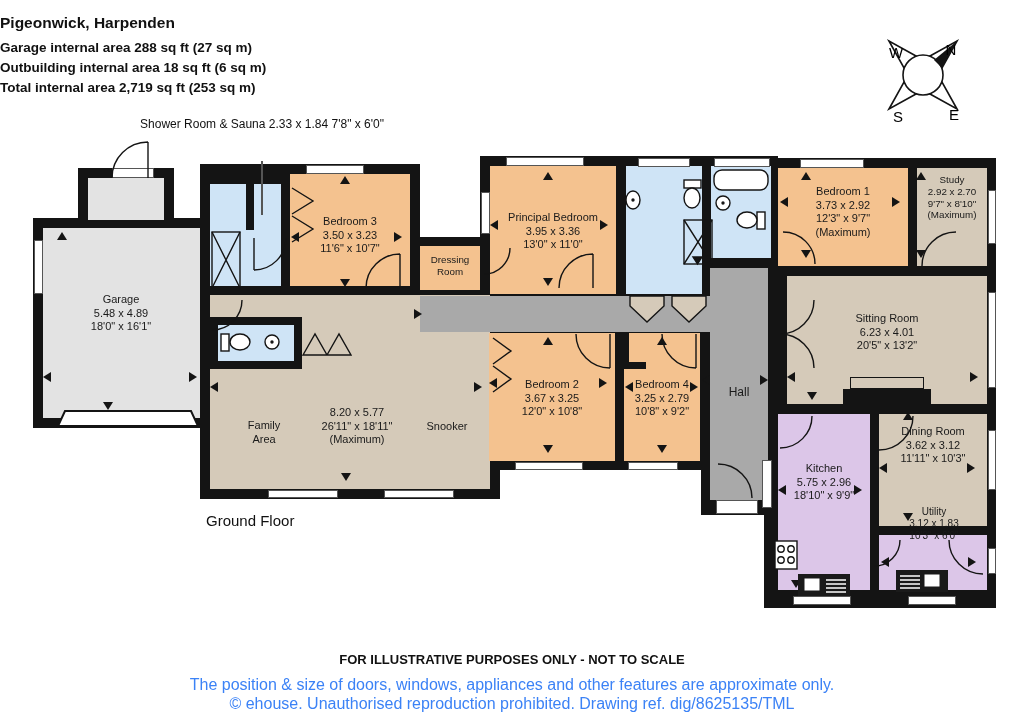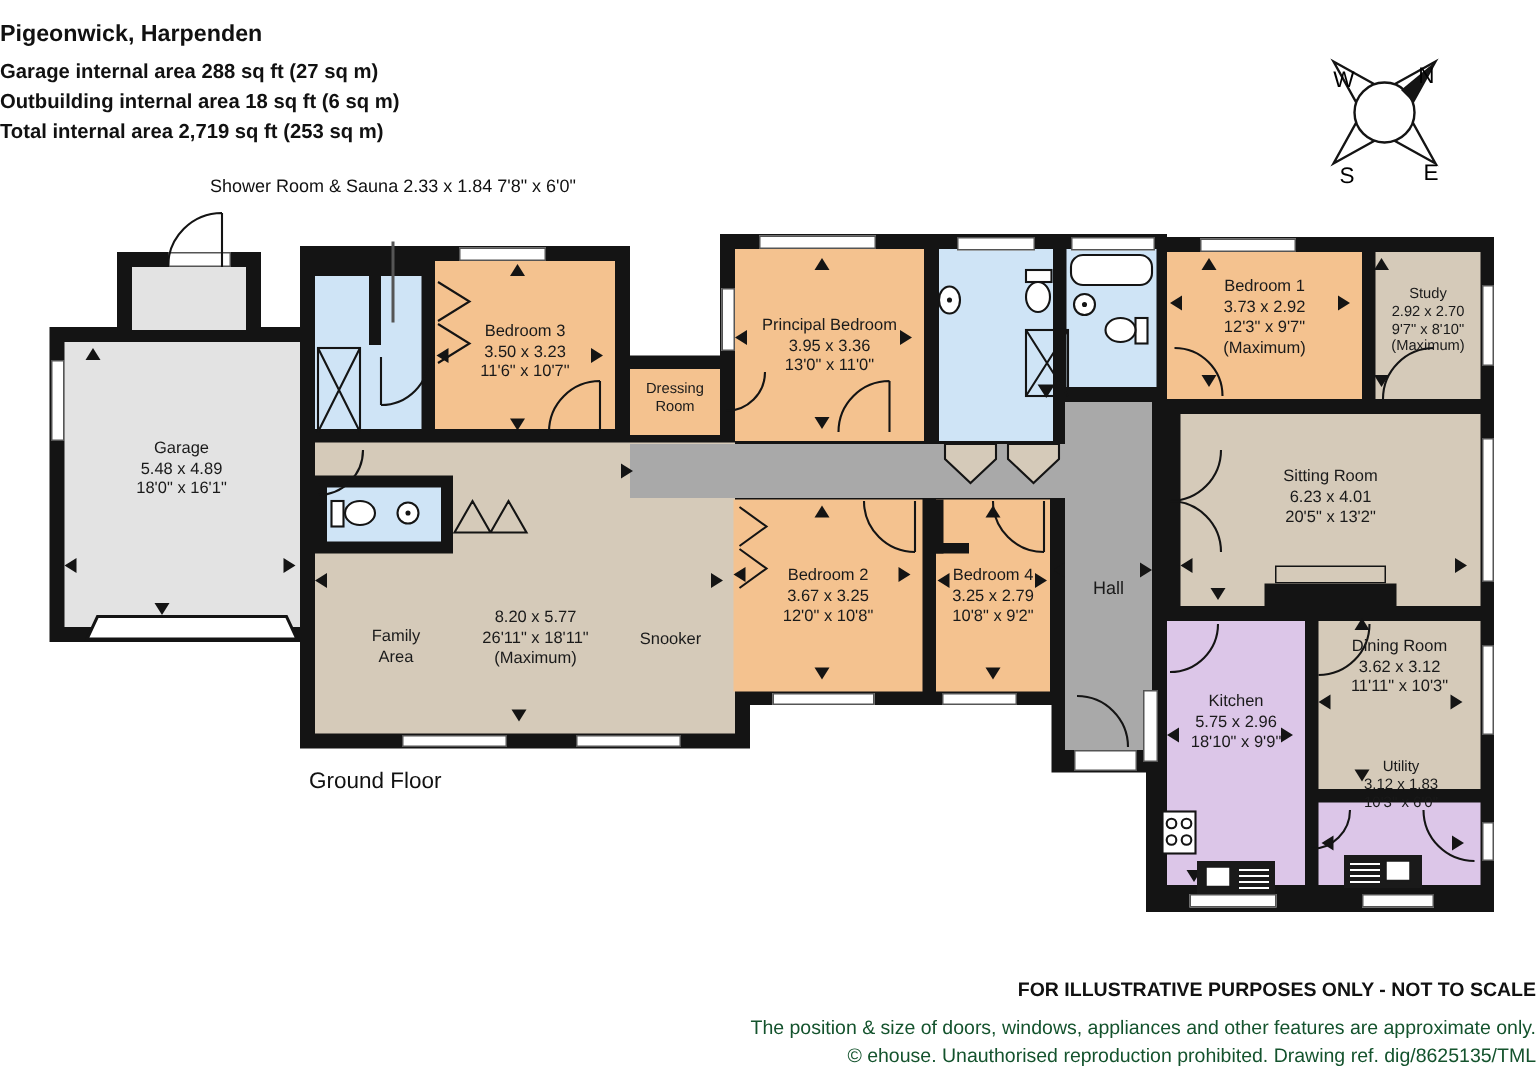--- a/index.html
+++ b/index.html
@@ -20,23 +20,23 @@
   .lbl .ln{display:block}
   .lbl.sm{font-size:9.8px;line-height:11.8px}
   .lbl.wrap{white-space:normal;width:58px}
   #header{position:absolute;top:14px;left:0;right:0;text-align:left;font-weight:bold}
   #header .title{font-size:15.5px;margin-bottom:6px}
   #header .hline{font-size:13.5px;line-height:20px}
   #annot{position:absolute;left:262px;top:117px;transform:translateX(-50%);
          text-align:center;font-size:12px;line-height:15px}
   #leader{position:absolute;left:261px;top:161px;width:1.5px;height:54px;background:#555}
   #floorlabel{position:absolute;left:206px;top:512px;font-size:15px;font-weight:normal}
-  #footer{position:absolute;top:652px;left:0;right:0;text-align:right}
+  #footer{position:absolute;top:652px;left:0;right:0;text-align:center}
   #footer .f1{font-size:13px;font-weight:bold;margin-bottom:8px}
-  #footer .f2,#footer .f3{font-size:13px;line-height:19px;color:#14532d}
+  #footer .f2,#footer .f3{font-size:16px;line-height:19px;color:#3b82f6}
   svg text{font-family:"Liberation Sans",sans-serif}
 </style>
 </head>
 <body>
 
 <div id="canvas">
 
   <div id="header">
     <div class="title">Pigeonwick, Harpenden</div>
     <div class="hline">Garage internal area 288 sq ft (27 sq m)</div>
@@ -297,21 +297,21 @@
   </div>
   <div class="lbl" style="left:739px;top:393px;font-size:12px">
     <span class="ln">Hall</span>
   </div>
   <div class="lbl" style="left:843px;top:212px">
     <span class="ln">Bedroom 1</span>
       <span class="ln">3.73 x 2.92</span>
       <span class="ln">12'3" x 9'7"</span>
       <span class="ln">(Maximum)</span>
   </div>
-  <div class="lbl sm" style="left:952px;top:214px">
+  <div class="lbl sm" style="left:952px;top:198px">
     <span class="ln">Study</span>
       <span class="ln">2.92 x 2.70</span>
       <span class="ln">9'7" x 8'10"</span>
       <span class="ln">(Maximum)</span>
   </div>
   <div class="lbl" style="left:887px;top:332px">
     <span class="ln">Sitting Room</span>
       <span class="ln">6.23 x 4.01</span>
       <span class="ln">20'5" x 13'2"</span>
   </div>

